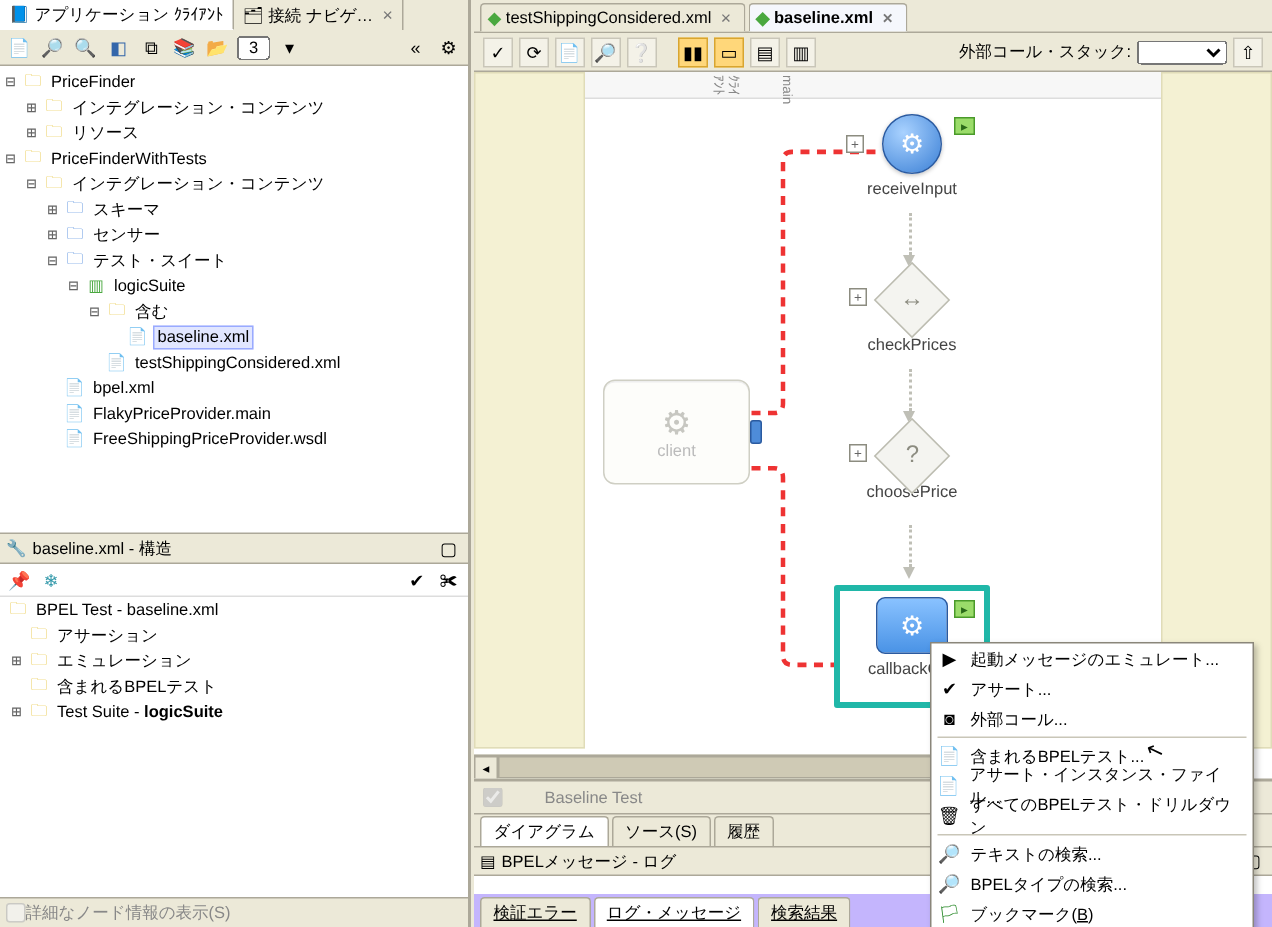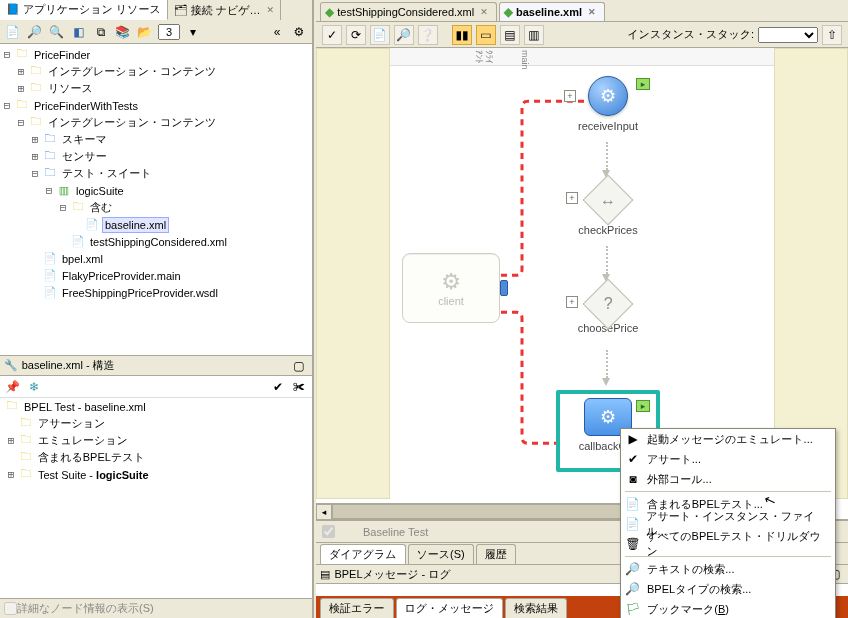--- a/index.html
+++ b/index.html
@@ -280,21 +280,21 @@
     padding:2px 4px;
     background:#ece9d8;
     border-top:1px solid #aca899;
     border-bottom:1px solid #aca899;
     gap:4px;
   }
   .log-body { height:12px; background:#fff; }
   .log-tabs {
     height:22px;
     display:flex; align-items:flex-end;
-    padding-left:4px; background:#c2410c;
+    padding-left:4px; background:#c4b5fd;text-decoration:underline;
   }
 
   
   .ctx-menu {
     position:absolute;
     left: 620px; top: 428px;
     width: 216px;
     background:#fff;
     border:1px solid #8a867a;
     box-shadow: 2px 2px 4px rgba(0,0,0,.25);
@@ -313,21 +313,21 @@
     transform: rotate(-20deg);
   }
 </style>
 </head>
 <body>
 
 <div class="left-pane">
   <div class="nav-tabs">
     <div class="nav-tab active">
       <span class="nav-icon">📘</span>
-      <span>アプリケーション リソース</span>
+      <span>アプリケーション ｸﾗｲｱﾝﾄ</span>
     </div>
     <div class="nav-tab">
       <span class="nav-icon">🗂</span>
       <span>接続 ナビゲ…</span>
       <span class="close">✕</span>
     </div>
   </div>
 
   <div class="toolbar">
     <span class="tb-btn">📄</span>
@@ -523,21 +523,21 @@
       <span class="et-btn">📄</span>
       <span class="et-btn">🔎</span>
       <span class="et-btn">❔</span>
       <span style="width:6px"></span>
       <span class="et-btn tog-on">▮▮</span>
       <span class="et-btn tog-on">▭</span>
       <span class="et-btn">▤</span>
       <span class="et-btn">▥</span>
     </div>
     <div class="drill">
-      <span>インスタンス・スタック:</span>
+      <span>外部コール・スタック:</span>
       <select style="width:60px"></select>
       <span class="et-btn">⇧</span>
     </div>
   </div>
 
   <div class="canvas-wrap">
     <div class="lane-left"></div>
     <div class="lane-right"></div>
     <div class="ruler-top">
       <span style="left:84px;writing-mode:vertical-rl">ｸﾗｲｱﾝﾄ</span>

